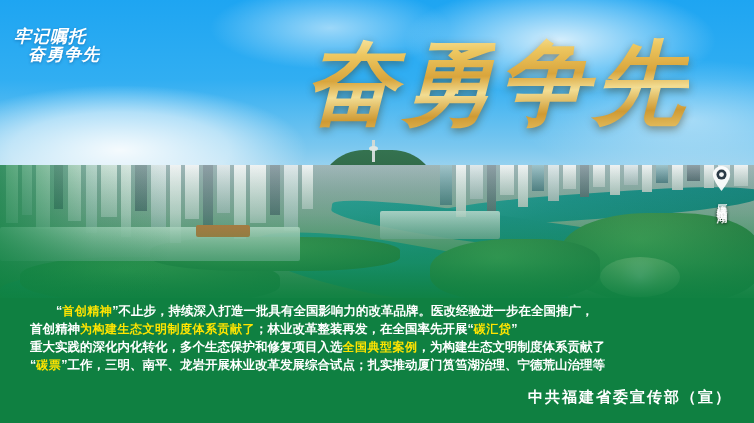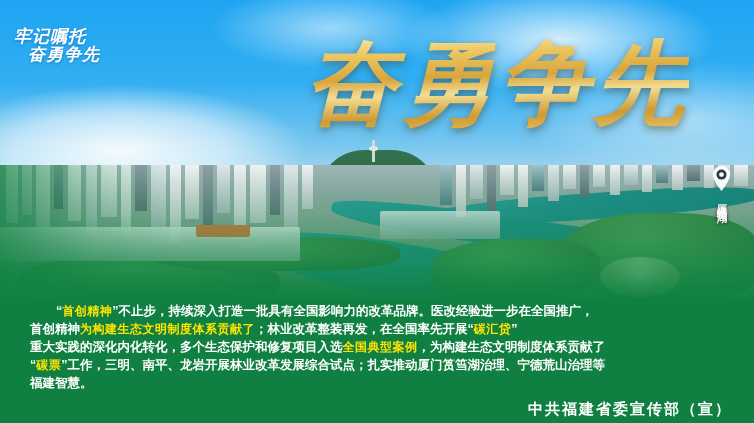--- a/index.html
+++ b/index.html
@@ -138,21 +138,21 @@
   .body-copy{
     position:absolute;left:30px;top:302px;width:700px;z-index:8;
     color:#ffffff;font-size:12.5px;line-height:18px;font-weight:bold;
     text-align:left;
   }
   .body-copy .line{white-space:nowrap;}
   .hl-big{color:#ffe400;font-size:12px;letter-spacing:.5px;}
   .qt{color:#ffffff;}
 
   .signature{
-    position:absolute;right:22px;bottom:4px;z-index:8;
+    position:absolute;right:22px;bottom:16px;z-index:8;
     color:#fff;font-size:15px;font-weight:bold;letter-spacing:2px;text-align:right;
   }
 </style>
 </head>
 <body>
 
 <div class="poster">
 
   <div class="sky"></div>
   <div class="hills"></div>
@@ -251,18 +251,17 @@
     </div>
 
     <div class="line">
       <span>重大实践的深化内化转化，多个生态保护和修复项目入选</span><span class="hl-big">全国典型案例</span><span>，为构建生态文明制度体系贡献了</span>
     </div>
 
     <div class="line">
       <span class="qt">“</span><span class="hl-big">碳票</span><span class="qt">”</span><span>工作，三明、南平、龙岩开展林业改革发展综合试点；扎实推动厦门筼筜湖治理、宁德荒山治理等</span>
     </div>
 
-    <div class="line">福建智慧。</div>
   </div>
 
   <div class="signature">中共福建省委宣传部（宣）</div>
 
 </div>
 
 </body></html>

